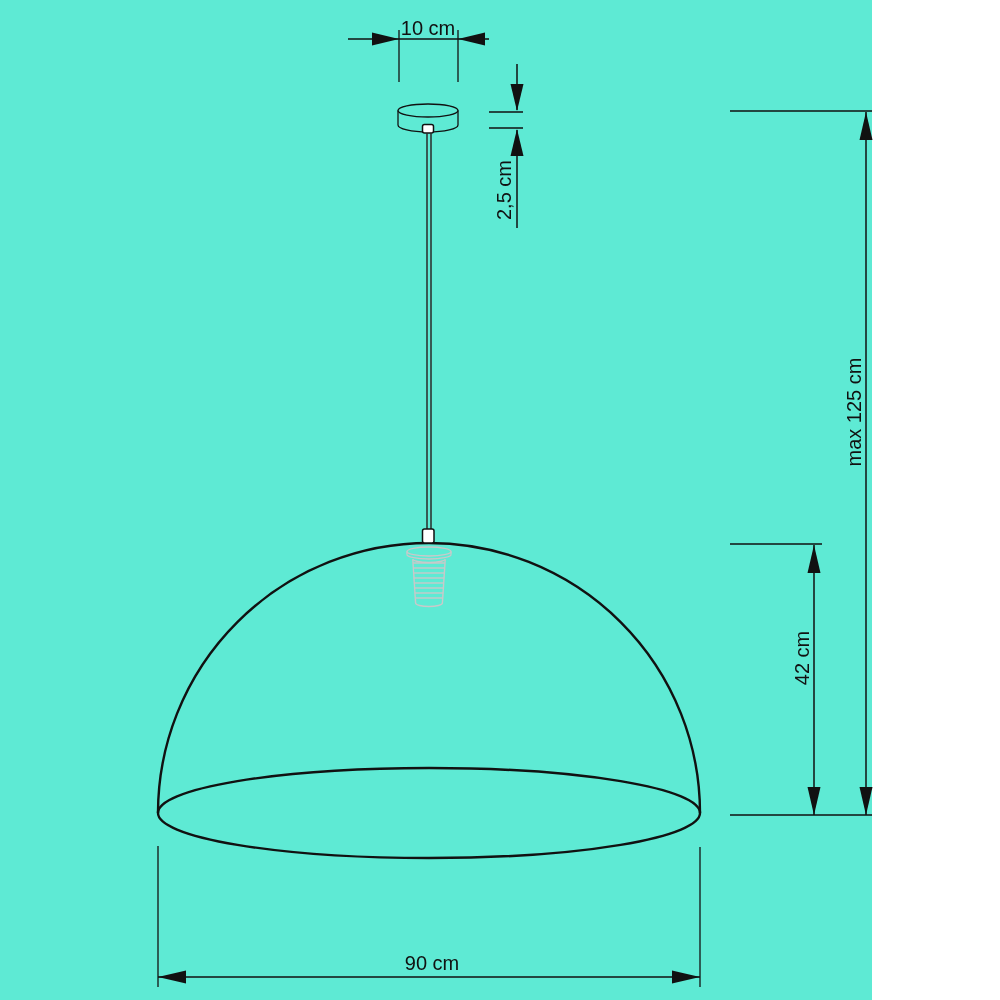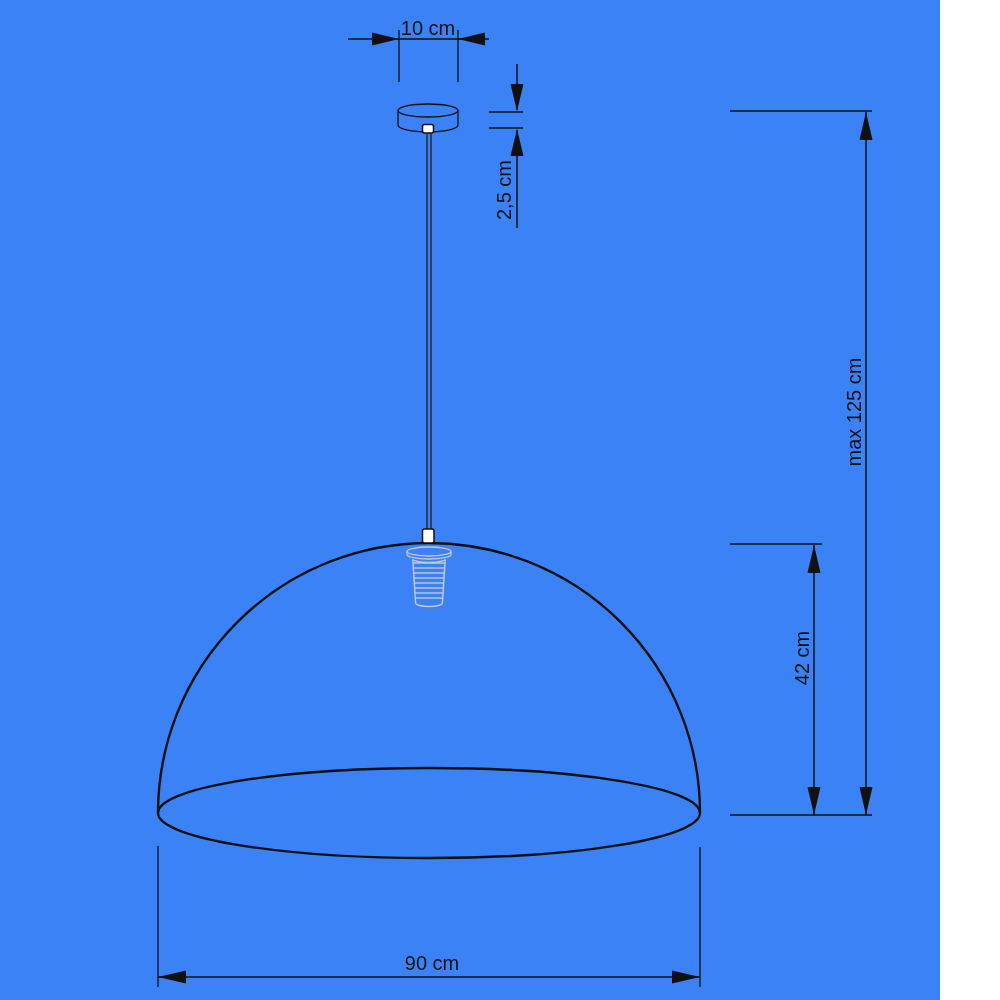--- a/index.html
+++ b/index.html
@@ -5,23 +5,23 @@
   html, body {
     margin: 0;
     padding: 0;
     background: #ffffff;
     width: 1000px;
     height: 1000px;
     overflow: hidden;
   }
   .stage {
     position: relative;
-    width: 940px;
+    width: 872px;
     height: 1000px;
-    background: #3b82f6;
+    background: #5eead4;
   }
   svg {
     display: block;
   }
   text {
     font-family: "Liberation Sans", "DejaVu Sans", sans-serif;
     font-size: 20px;
     fill: #111111;
   }
   .thin   { stroke: #111111; stroke-width: 1.3; fill: none; }

